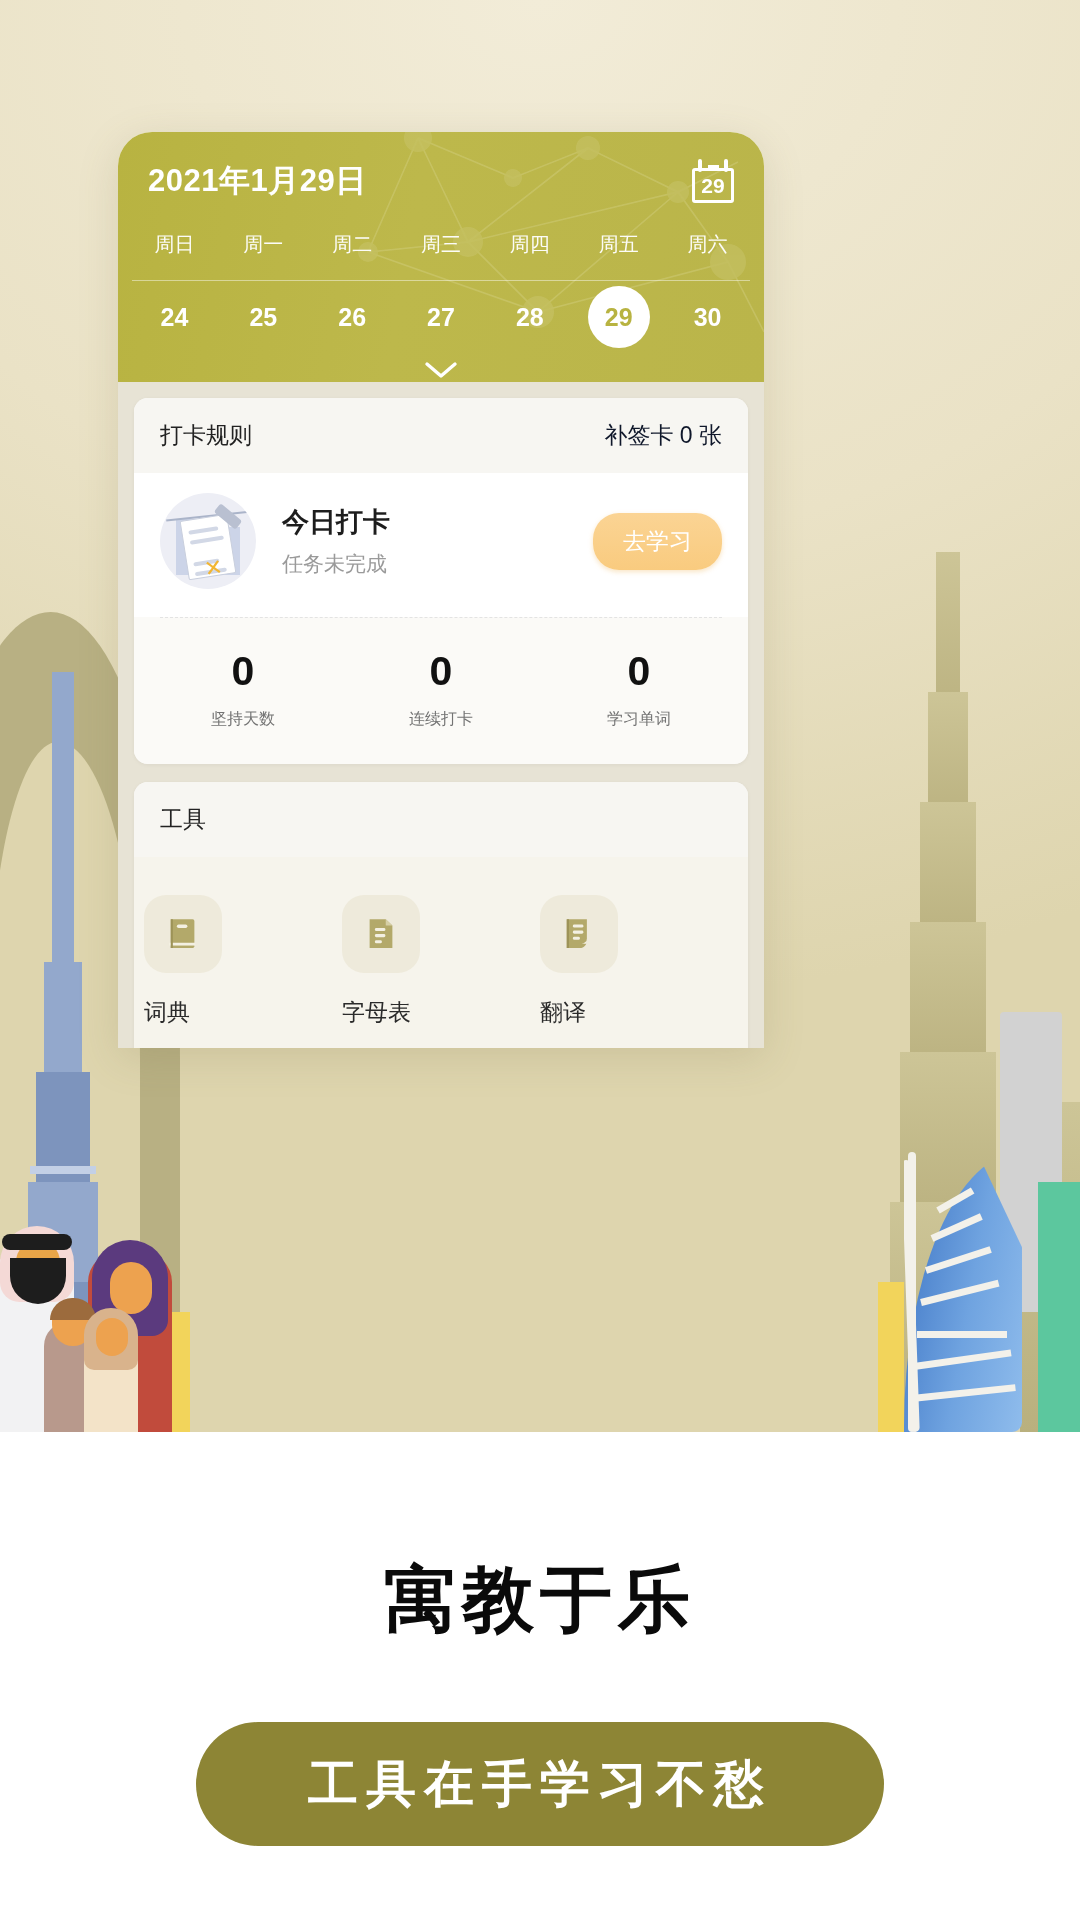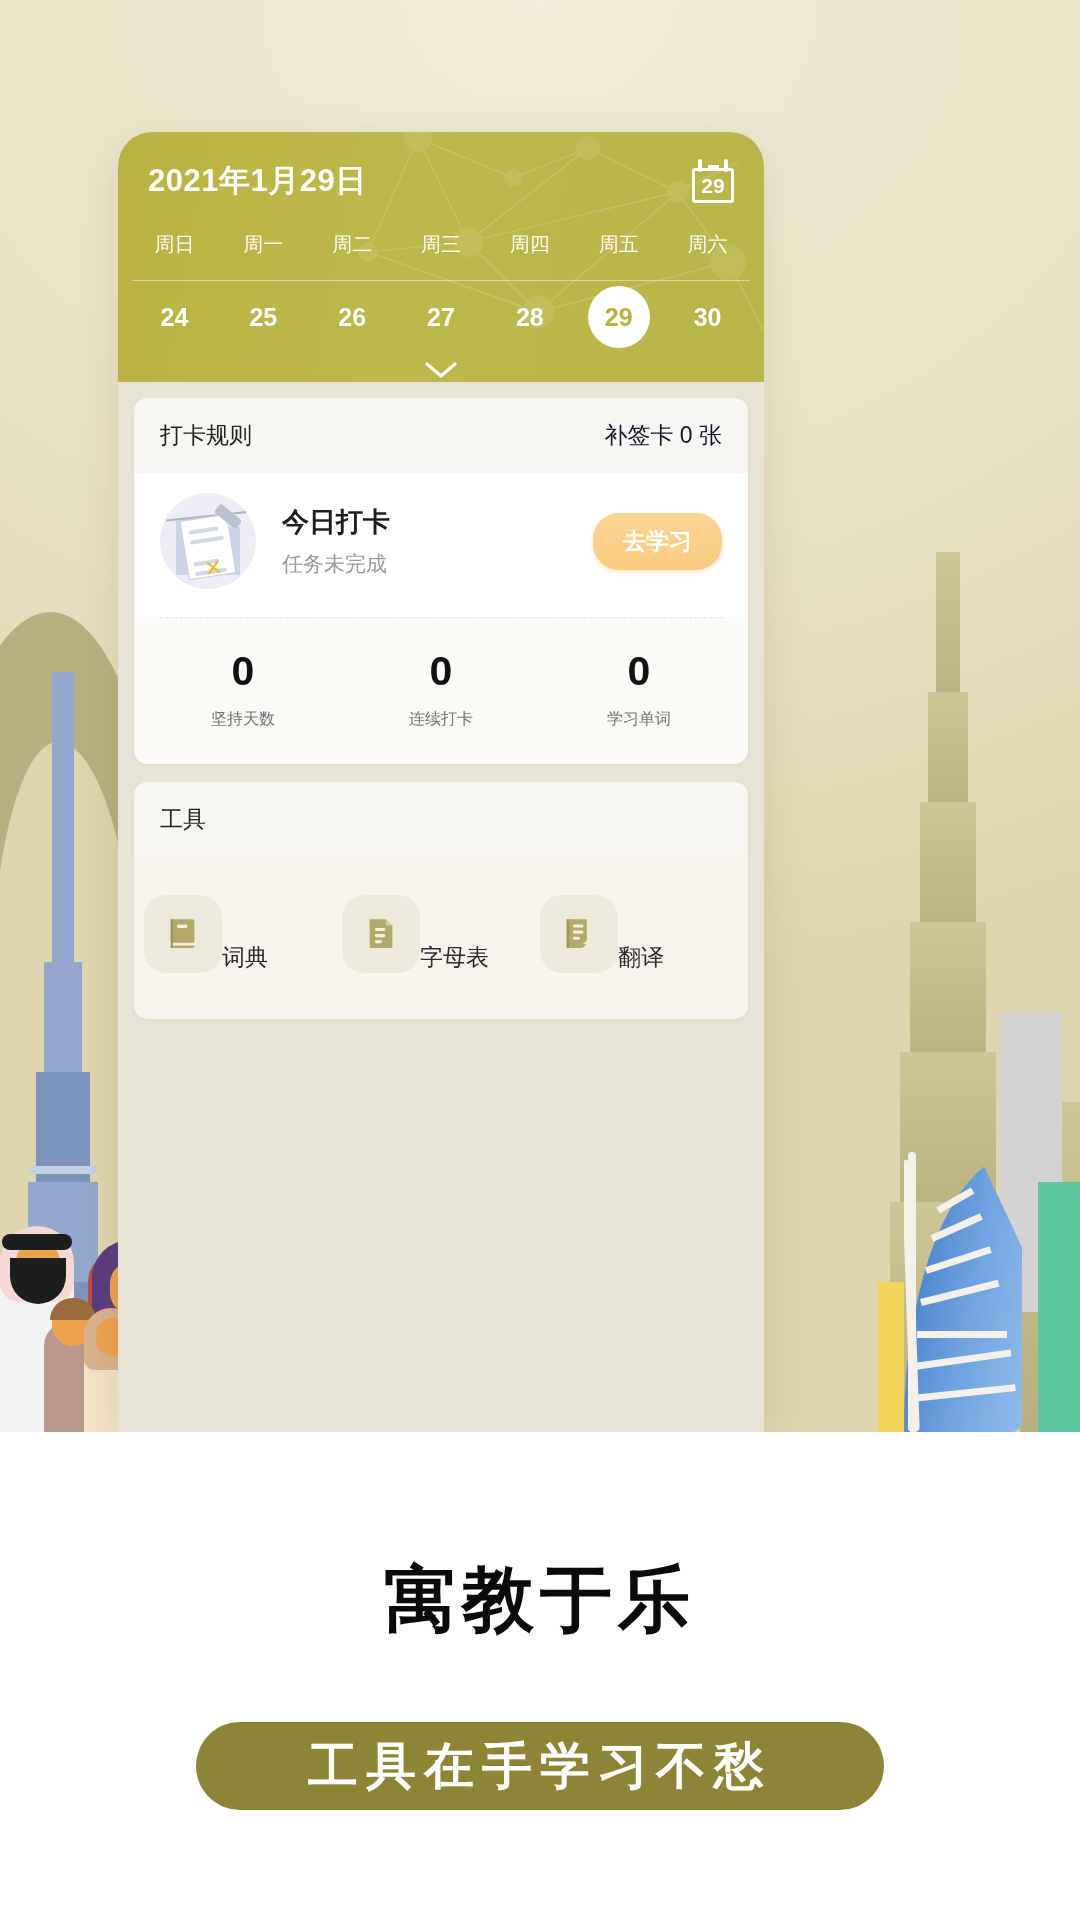--- a/index.html
+++ b/index.html
@@ -69,21 +69,21 @@
     border-top-left-radius:120px 280px;
     border-bottom-right-radius:10px;
     clip-path:polygon(0% 100%, 0% 40%, 30% 8%, 62% 0%, 100% 34%, 100% 100%);
   }
   .mast{ position:absolute; left:2px; bottom:0; width:9px; height:272px; background:#f3f1ea; border-radius:5px; transform:rotate(-2deg); }
   .rib{ position:absolute; height:7px; background:#f3f1ea; transform-origin:left center; }
   .yellowstrip-r{ position:absolute; right:176px; bottom:0; width:26px; height:150px; background:#f2d45b; }
 
   
   #phone{
-    position:absolute; left:118px; top:132px; width:646px; height:1300px;
+    position:absolute; left:118px; top:132px; width:646px; height:916px;
     background:#ffffff;
     border-radius:34px 34px 0 0;
     box-shadow:0 10px 40px rgba(120,110,70,.18);
     overflow:hidden;
   }
 
   
   .hdr{
     position:relative; height:250px; padding:0;
     background:linear-gradient(100deg,#b8b341 0%,#bdb84b 45%,#bab54a 100%);
@@ -139,43 +139,43 @@
     border:1.5px solid #c9cfdd; transform:rotate(-9deg); border-radius:2px;
   }
   .ti-r{ position:absolute; background:#d2d8e6; height:4px; left:6px; border-radius:2px; }
   .ti-x{ position:absolute; left:16px; top:38px; font-size:22px; color:#f2b632; font-weight:700; }
   .ti-pen{ position:absolute; left:54px; top:18px; width:28px; height:11px; background:#b9c0d1; border-radius:3px; transform:rotate(40deg); }
   .task-txt{ margin-left:26px; flex:1; }
   .task-t{ font-size:27px; font-weight:700; color:#1d1d1d;font-family:Liberation Serif, serif; }
   .task-s{ font-size:21px; color:#9a9a9a; margin-top:10px; }
   .btn-go{
     background:linear-gradient(180deg,#fbd494 0%,#f9cb7f 100%);
-    color:#fff; font-size:23px; font-weight:700;
+    color:#fff; font-size:23px; font-weight:400;
     border-radius:26px; padding:13px 30px; border:none; cursor:pointer;
     box-shadow:0 2px 5px rgba(240,190,110,.4);
   }
 
   .divider{ height:1px; border-top:1px dashed #e3e3e3; margin:0 26px; }
 
   .stats{ display:flex; background:#fbfaf7; padding:30px 10px 34px 10px; }
   .stat{ flex:1; text-align:center; }
   .stat-n{ font-size:41px; font-weight:700; color:#111; }
   .stat-l{ font-size:16px; color:#737373; margin-top:14px; }
 
   .tools-grid{ display:flex; padding:38px 10px 46px 10px; background:#f6f4ec; }
-  .tool{ flex:1; display:flex; flex-direction:row; align-items:flex-end; cursor:pointer; }
+  .tool{ flex:1; display:flex; flex-direction:column; align-items:flex-start; cursor:pointer; }
   .tool-ico{
     width:78px; height:78px; border-radius:22px; background:#eeeadb;
     display:flex; align-items:center; justify-content:center;
   }
   .tool-l{ font-size:23px; color:#2b2b2b; margin-top:24px; }
 
   
   #caption{
-    position:absolute; left:0; top:1432px; width:1080px; height:378px;
+    position:absolute; left:0; top:1432px; width:1080px; height:488px;
     background:#fff; display:flex; flex-direction:column; align-items:center;
   }
   .cap-t{ margin-top:120px; font-size:72px; font-weight:700; color:#0a0a0a; letter-spacing:6px; }
   .cap-btn{
     margin-top:74px; width:688px; height:124px; border-radius:62px;
     background:#8d8535; color:#fff; font-size:50px; font-weight:700; letter-spacing:8px;
     display:flex; align-items:center; justify-content:center; border:none; cursor:pointer;
   }
 </style>
 </head>

